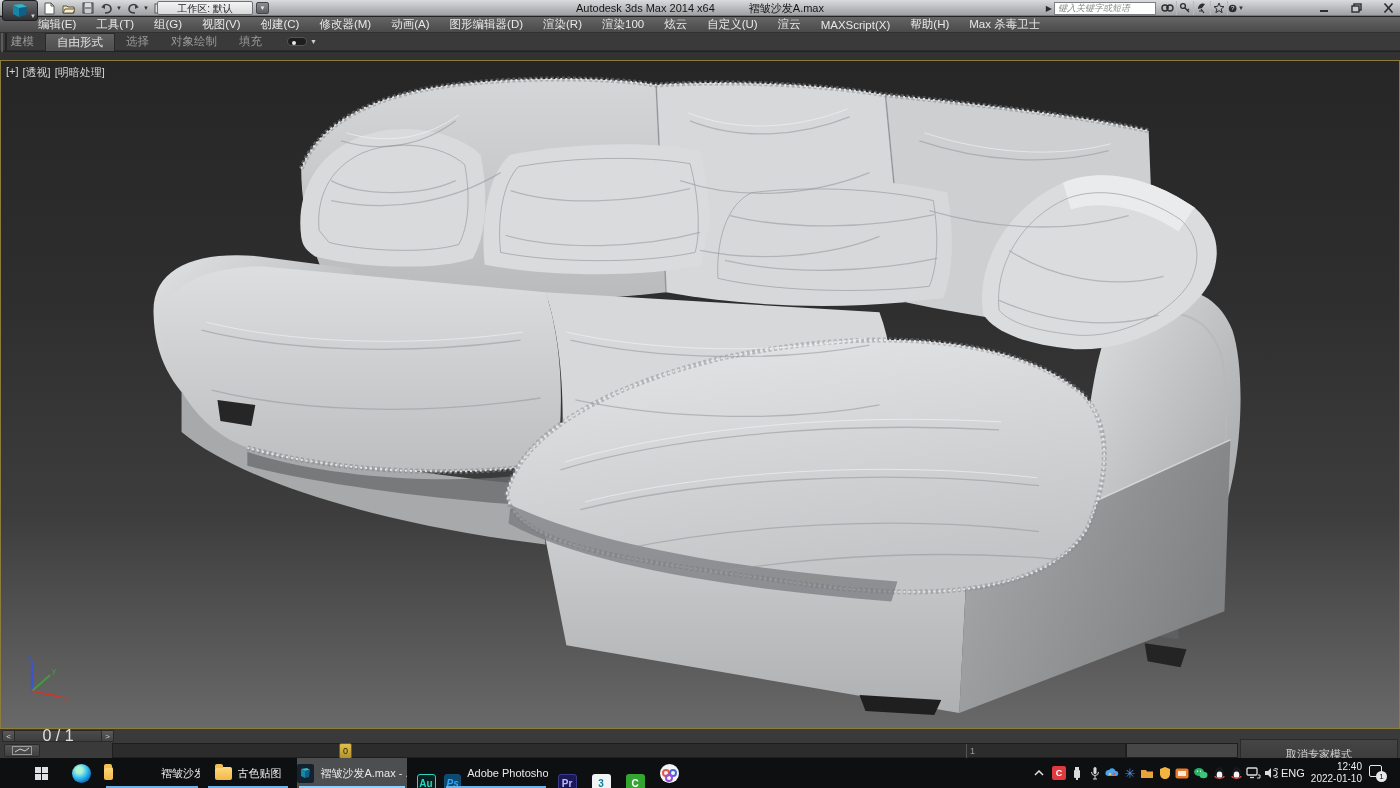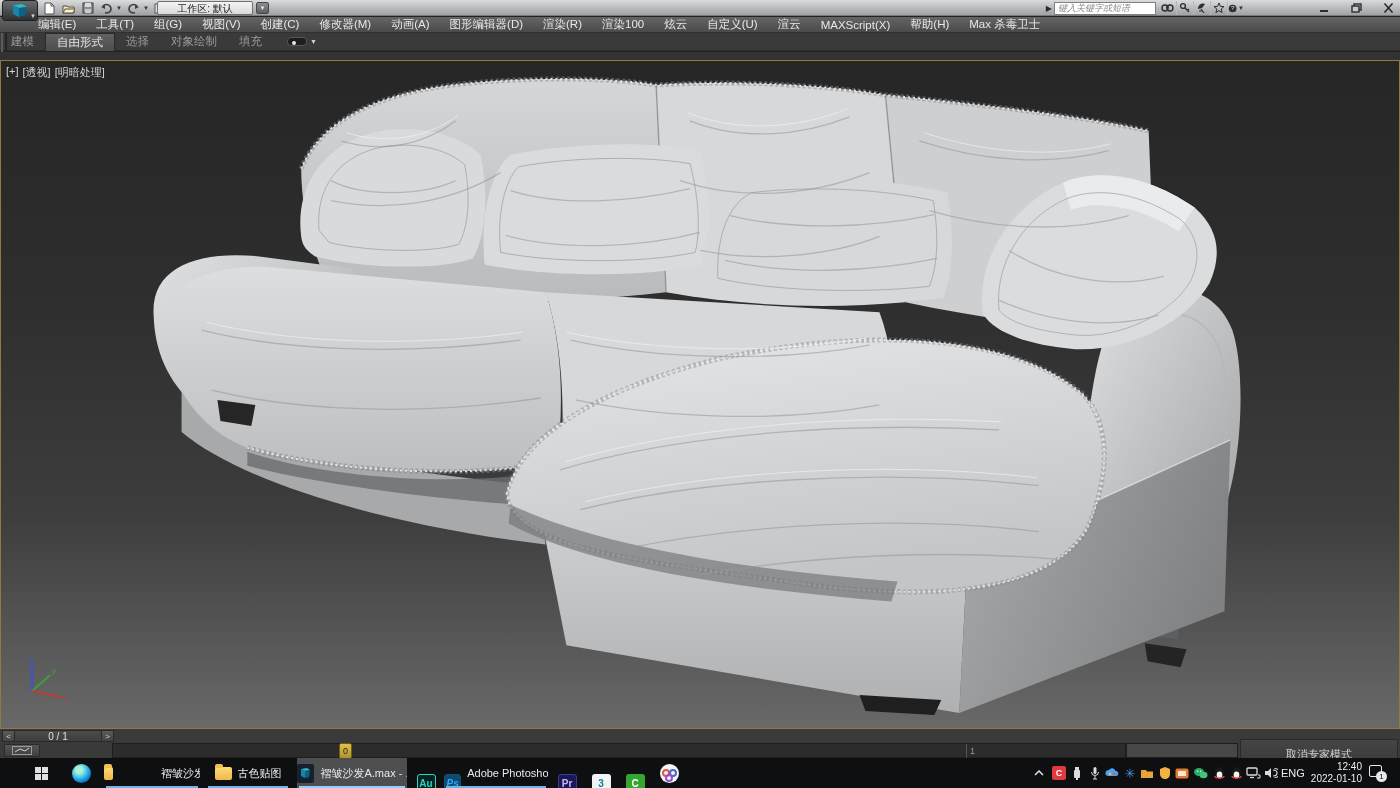--- a/index.html
+++ b/index.html
@@ -74,21 +74,21 @@
   .vp-label span { cursor:default; }
   .sofa-svg { position:absolute; left:0; top:0; width:100%; height:100%; }
 
   
   .bottombar { position:absolute; left:0; top:729px; width:1400px; height:29px; background:#3a3a3a; }
   .frame-spinner { position:absolute; left:2px; top:1px; width:112px; height:12px; display:flex; }
   .fs-btn { width:13px; height:12px; background:linear-gradient(#5a5a5a,#434343);
     border:1px solid #2a2a2a; color:#d8d8d8; font-size:8px; display:flex; align-items:center;
     justify-content:center; }
   .fs-val { flex:1; background:linear-gradient(#4b4b4b,#3e3e3e); border-top:1px solid #2a2a2a;
-    border-bottom:1px solid #2a2a2a; color:#e0e0e0; font-size:10px; display:flex;
+    border-bottom:1px solid #2a2a2a; color:#e0e0e0; font-size:16px; display:flex;
     align-items:center; justify-content:center; }
   .mini-curve { position:absolute; left:4px; top:15px; width:36px; height:13px;
     background:linear-gradient(#555,#404040); border:1px solid #2a2a2a; border-radius:2px;
     display:flex; align-items:center; justify-content:center; }
   .track { position:absolute; left:112px; top:14px; width:1014px; height:15px;
     background:#2c2c2c; border:1px solid #1e1e1e; }
   .track .tick { position:absolute; left:853px; top:0; width:1px; height:15px; background:#555; }
   .track .tick-label { position:absolute; left:857px; top:2px; font-size:9px; color:#9a9a9a; }
   .time-slider { position:absolute; left:226px; top:-1px; width:13px; height:16px;
     background:linear-gradient(#e0c14c,#b1922c); border:1px solid #6f5c16; border-radius:2px;
@@ -197,20 +197,24 @@
             <rect x="1" y="2" width="8" height="9" fill="#dfe1e3" stroke="#55585a"></rect>
             <rect x="5" y="1" width="7" height="6" fill="#c2c4c6" stroke="#55585a"></rect>
           </svg>
       </span>
     </div>
     <div class="workspace">
       <span>工作区: 默认</span>
       <span class="ws-caret">▼</span>
     </div>
     <div class="ws-flyout">▼</div>
+    <div class="win-title">
+      <span>Autodesk 3ds Max  2014 x64</span>
+      <span>褶皱沙发A.max</span>
+    </div>
     <div class="infocenter">
       <span class="ic-toggle">▶</span>
       <input class="ic-search" placeholder="键入关键字或短语" style="">
       <span class="ic-btn first">
         <svg width="13" height="11" viewBox="0 0 13 11">
             <circle cx="4" cy="5" r="3" fill="none" stroke="#2e2f31" stroke-width="1.4"></circle>
             <circle cx="9" cy="5" r="3" fill="none" stroke="#2e2f31" stroke-width="1.4"></circle>
             <rect x="5.4" y="3.4" width="2.2" height="2" fill="#2e2f31"></rect>
           </svg>
       </span>

